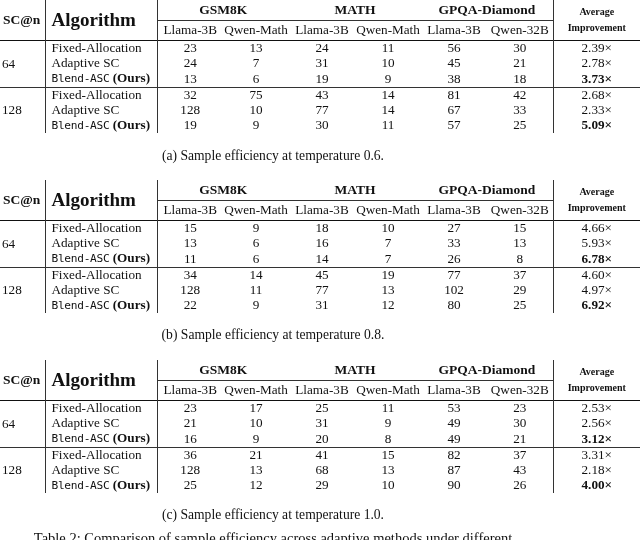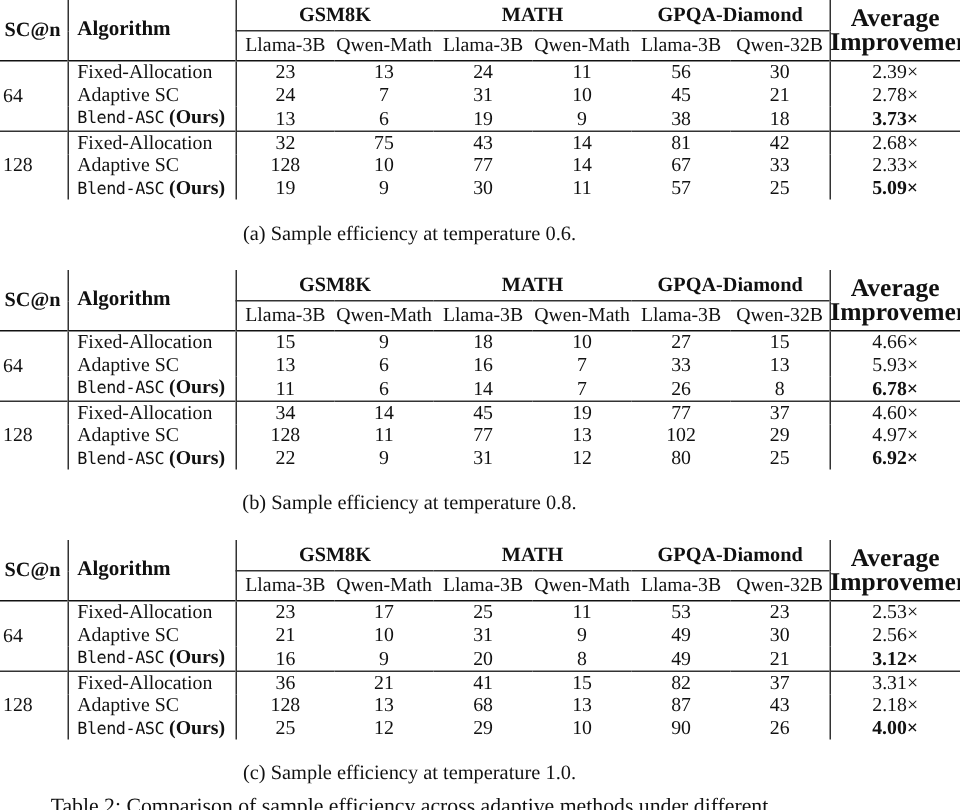--- a/index.html
+++ b/index.html
@@ -9,23 +9,23 @@
   table { border-collapse:collapse; width:640px; table-layout:fixed; font-size:13.2px; line-height:14.5px; }
   td, th { padding:0; white-space:nowrap; }
   col.c-sc { width:45px; }
   col.c-alg { width:112px; }
   col.c-v { width:66px; }
   col.c-avg { width:87px; }
   th { font-weight:bold; }
   .hdr1 th { height:20px; vertical-align:middle; }
   .hdr2 td { height:19px; vertical-align:middle; text-align:center; border-top:1px solid #333; }
   .hdr-sc { text-align:left; padding-left:3px; font-size:13.5px; }
-  .hdr-alg { text-align:left; padding-left:6px; font-size:14px; }
+  .hdr-alg { text-align:left; padding-left:6px; font-size:19px; }
   .hdr-grp { text-align:center; font-size:13.5px; }
-  .hdr-avg { font-size:17px; line-height:16px; }
+  .hdr-avg { font-size:10px; line-height:16px; }
   .vl { border-right:1px solid #333; }
   .thick td { border-top:1.6px solid #111; }
   .sep td { border-top:1px solid #333; }
   td.sc { vertical-align:middle; padding-left:2px; }
   td.alg { text-align:left; padding-left:6px; }
   td.num { text-align:center; }
   td.avg { text-align:center; }
   tr.r td { height:15px; }
   .mono { font-family:"DejaVu Sans Mono", "Liberation Mono", monospace; font-size:11.2px; letter-spacing:-0.3px; }
   .b { font-weight:bold; }

